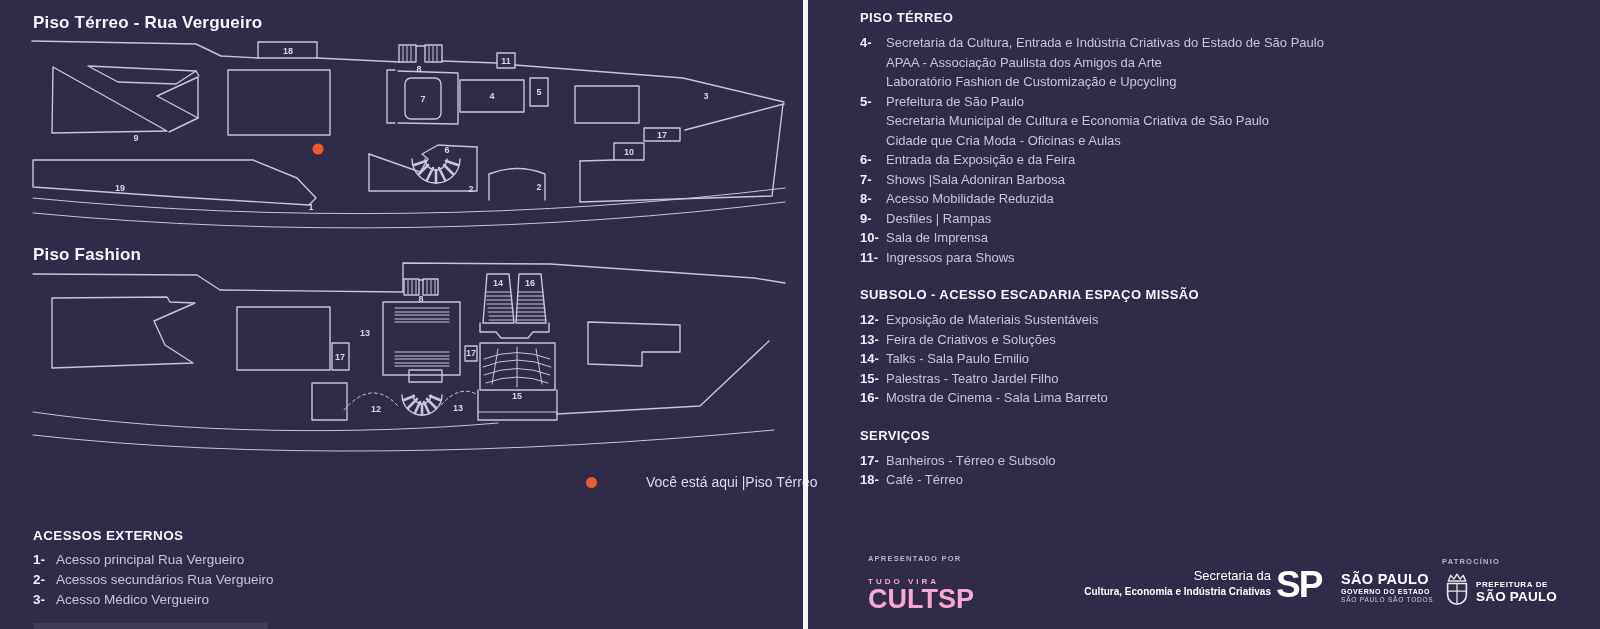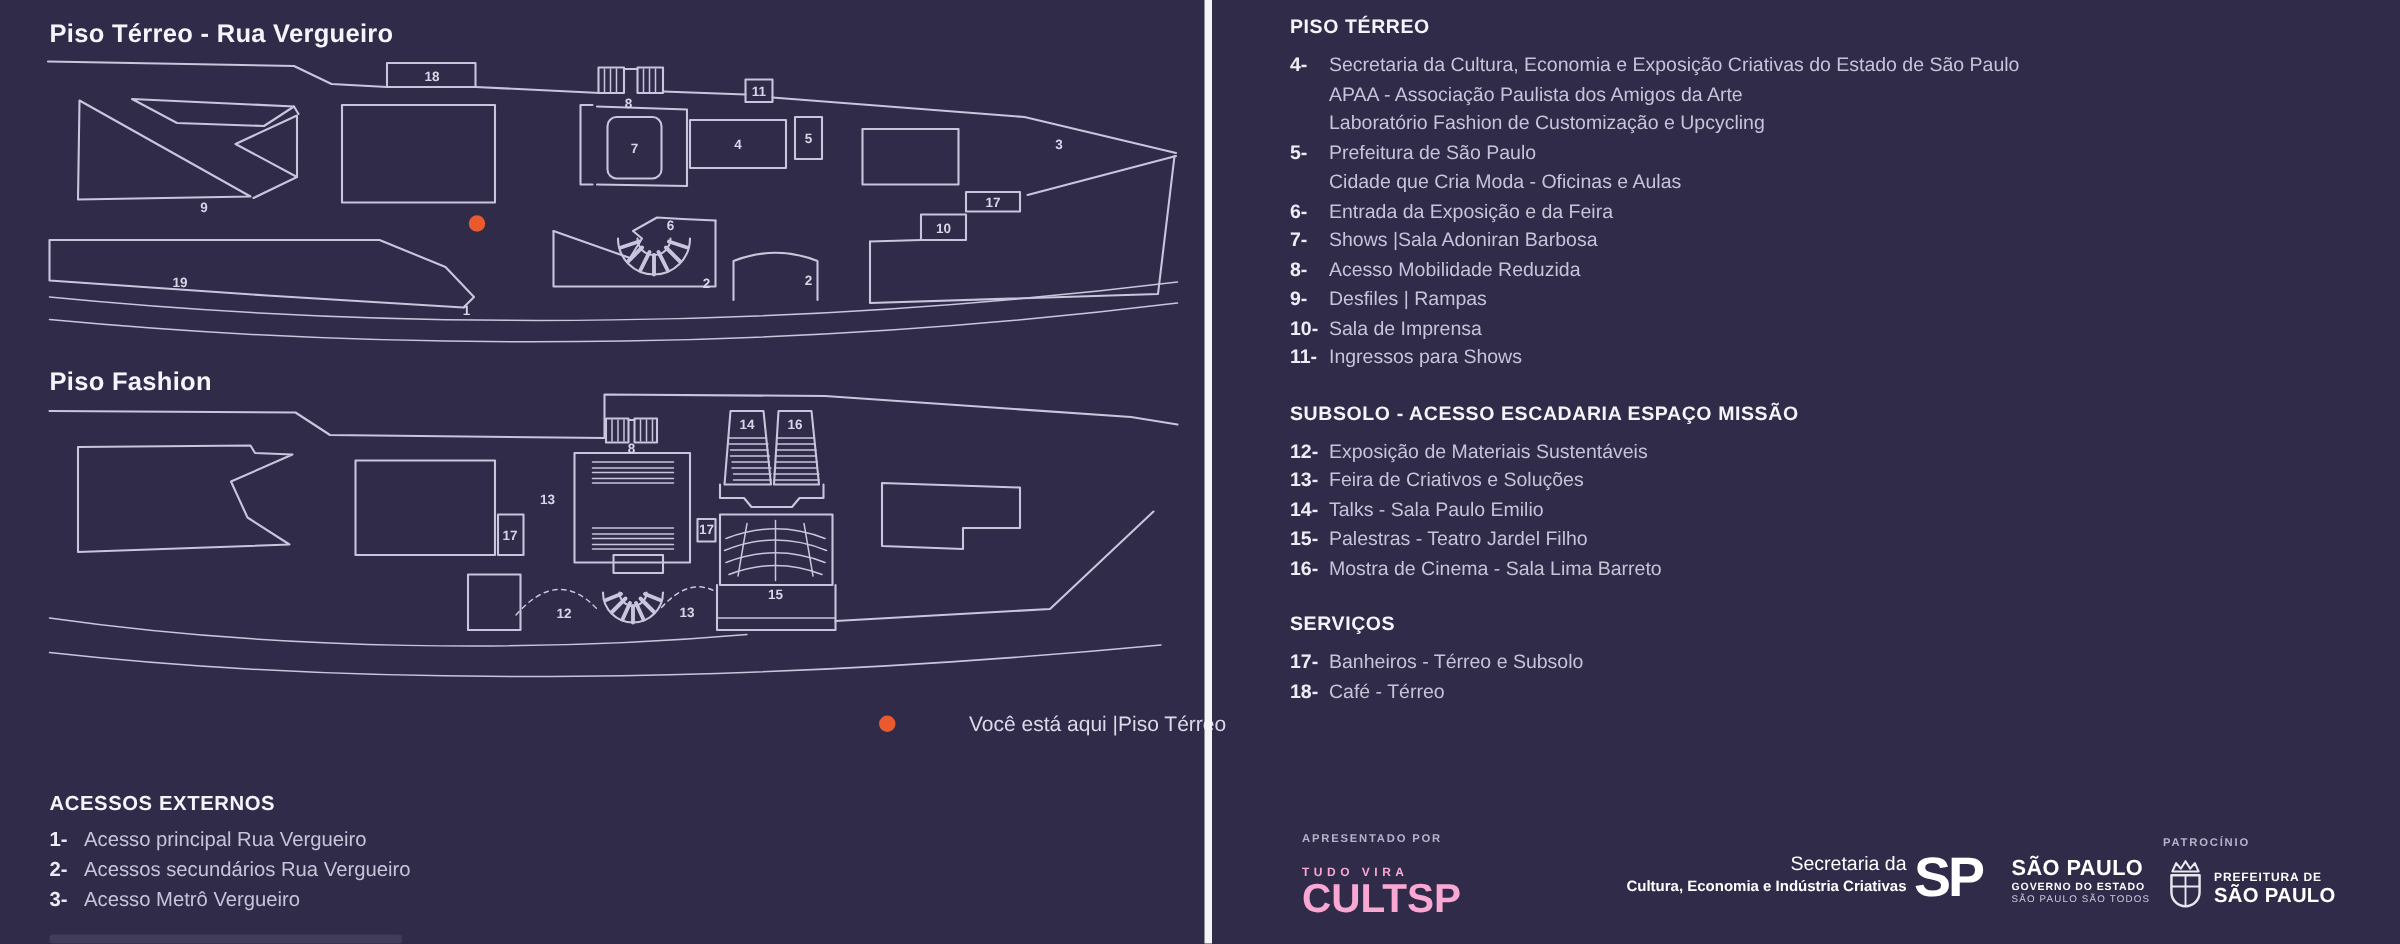--- a/index.html
+++ b/index.html
@@ -246,38 +246,39 @@
   <div id="you-are-here">
     <span class="orange-dot"></span>
     <span>Você está aqui |Piso Térreo</span>
   </div>
 
   <div class="legend-block" id="acessos-block">
     <div class="legend-header">ACESSOS EXTERNOS</div>
     <ul class="legend">
         <li><b class="num">1-</b><span>Acesso principal Rua Vergueiro</span></li>
         <li><b class="num">2-</b><span>Acessos secundários Rua Vergueiro</span></li>
-        <li><b class="num">3-</b><span>Acesso Metrô Vergueiro</span></li>
+        <li><b class="num">3-</b><span>Acesso Médico Vergueiro</span></li>
       </ul>
   </div>
 
   <div id="clipped-remnant"></div>
 </div>
 
 <div id="divider"></div>
 
 <div class="panel" id="right-panel">
   <div id="right-content">
     <div class="section">
       <div class="legend-header">PISO TÉRREO</div>
       <ul class="legend">
-          <li><b class="num">4-</b><span>Secretaria da Cultura, Economia e Exposição Criativas do Estado de São Paulo</span></li>
+          <li><b class="num">4-</b><span>Secretaria da Cultura, Entrada e Indústria Criativas do Estado de São Paulo</span></li>
           <li><b class="num"></b><span>APAA - Associação Paulista dos Amigos da Arte</span></li>
           <li><b class="num"></b><span>Laboratório Fashion de Customização e Upcycling</span></li>
           <li><b class="num">5-</b><span>Prefeitura de São Paulo</span></li>
+          <li><b class="num"></b><span>Secretaria Municipal de Cultura e Economia Criativa de São Paulo</span></li>
           <li><b class="num"></b><span>Cidade que Cria Moda - Oficinas e Aulas</span></li>
           <li><b class="num">6-</b><span>Entrada da Exposição e da Feira</span></li>
           <li><b class="num">7-</b><span>Shows |Sala Adoniran Barbosa</span></li>
           <li><b class="num">8-</b><span>Acesso Mobilidade Reduzida</span></li>
           <li><b class="num">9-</b><span>Desfiles | Rampas</span></li>
           <li><b class="num">10-</b><span>Sala de Imprensa</span></li>
           <li><b class="num">11-</b><span>Ingressos para Shows</span></li>
         </ul>
     </div>
     <div class="section">

